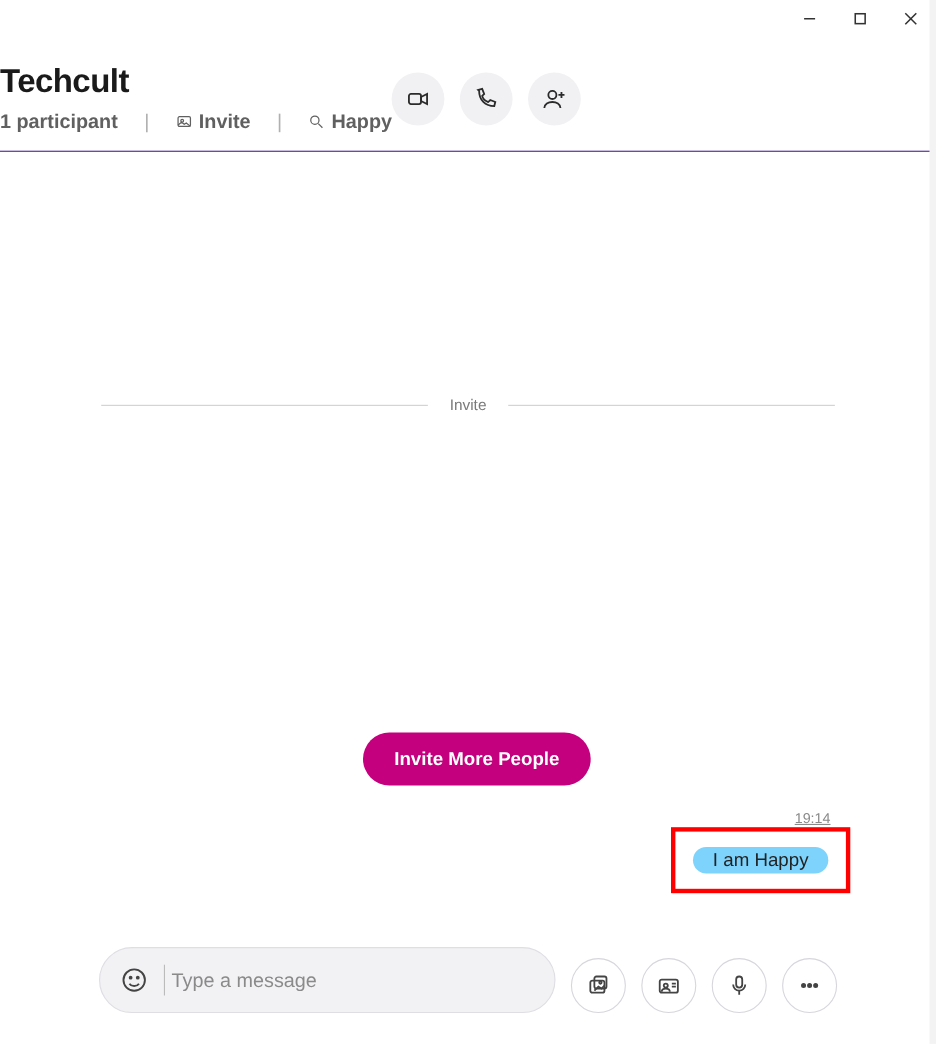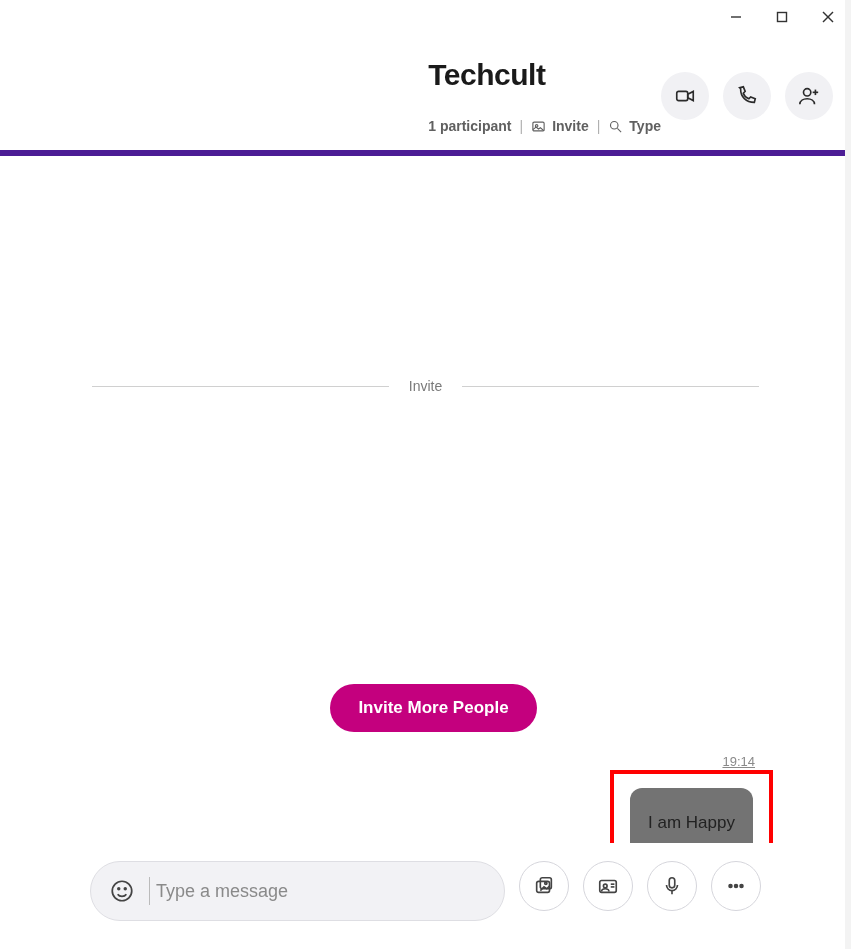--- a/index.html
+++ b/index.html
@@ -4,48 +4,48 @@
 <style>
   * { box-sizing: border-box; margin: 0; padding: 0; }
   html, body { width: 851px; height: 949px; font-family: -apple-system, "Segoe UI", Arial, sans-serif; background: #fff; color: #1a1a1a; overflow: hidden; }
 
   
   .titlebar { height: 30px; display: flex; justify-content: flex-end; align-items: flex-start; padding-top: 6px; }
   .win-btn { width: 46px; height: 22px; display: flex; align-items: center; justify-content: center; color: #333; }
   .win-btn svg { width: 12px; height: 12px; stroke: #333; stroke-width: 1.4; fill: none; }
 
   
-  .header { padding: 28px 18px 16px 12px; display: flex; justify-content: flex-end; align-items: center; border-bottom: 6px solid #4c1d95; }
+  .header { padding: 28px 18px 16px 0; display: flex; justify-content: flex-start; align-items: center; border-bottom: 1px solid #4c1d95; }
   .title-block { display: flex; flex-direction: column; gap: 8px; }
   .chat-title { font-size: 30px; font-weight: 800; letter-spacing: -0.5px; }
-  .sub-row { display: flex; align-items: center; gap: 8px; color: #606060; font-size: 14px; font-weight: 700; margin-top: 18px; }
+  .sub-row { display: flex; align-items: center; gap: 24px; color: #606060; font-size: 18px; font-weight: 700; }
   .sub-row .sep { color: #b0b0b0; font-weight: 400; }
   .sub-item { display: flex; align-items: center; gap: 6px; cursor: pointer; }
   .sub-item svg { width: 15px; height: 15px; stroke: #606060; fill: none; stroke-width: 1.8; }
 
   .action-btns { display: flex; gap: 14px; }
   .circle-btn { width: 48px; height: 48px; border-radius: 50%; background: #f1f1f4; display: flex; align-items: center; justify-content: center; cursor: pointer; }
   .circle-btn svg { width: 22px; height: 22px; stroke: #2b2b2b; fill: none; stroke-width: 1.8; }
 
   
   .body { position: relative; height: 718px; }
   .date-sep { position: absolute; top: 222px; left: 92px; right: 92px; display: flex; align-items: center; gap: 20px; }
   .date-sep .line { flex: 1; height: 1px; background: #d0d0d0; }
   .date-sep .lbl { color: #7a7a7a; font-size: 14px; }
 
   .invite-wrap { position: absolute; top: 528px; left: 16px; right: 0; display: flex; justify-content: center; }
   .invite-btn { background: #c4007e; color: #fff; font-weight: 800; font-size: 17px; border: none; border-radius: 999px; padding: 14px 28px; cursor: pointer; }
 
   .msg-time { position: absolute; top: 598px; right: 96px; color: #8a8a8a; font-size: 13px; text-decoration: underline; }
 
   .highlight-box { position: absolute; top: 614px; right: 78px; border: 4px solid #ff0000; padding: 14px 16px; }
-  .bubble { background: #737373; border-radius: 12px; padding: 25px 18px; font-size: 17px; color: #222; }
+  .bubble { background: #7dd3fc; border-radius: 12px; padding: 2px 18px; font-size: 17px; color: #222; }
 
   
-  .composer { position: absolute; bottom: 0; left: 0; right: 0; padding: 18px 90px 28px 90px; display: flex; align-items: flex-start; gap: 14px; background: #fff; }
+  .composer { position: absolute; bottom: 0; left: 0; right: 0; padding: 18px 90px 28px 90px; display: flex; align-items: flex-end; gap: 14px; background: #fff; }
   .input-pill { flex: 1; height: 60px; border-radius: 999px; background: #f2f2f5; border: 1px solid #dedee3; display: flex; align-items: center; padding: 0 18px; gap: 14px; position: relative; }
   .input-pill svg { width: 26px; height: 26px; stroke: #444; fill: none; stroke-width: 1.6; }
   .input-pill .caret { width: 1px; height: 28px; background: #bbb; }
   .input-pill .ph { color: #8a8a8a; font-size: 18px; margin-left: -8px; }
   .tool-btn { width: 50px; height: 50px; border-radius: 50%; background: #fff; border: 1px solid #d6d6dc; display: flex; align-items: center; justify-content: center; cursor: pointer; }
   .tool-btn svg { width: 22px; height: 22px; stroke: #444; fill: none; stroke-width: 1.8; }
 
   
   .scroll-hint { position: absolute; right: 0; top: 0; width: 6px; height: 949px; background: linear-gradient(#f3f3f3,#f3f3f3); }
 </style>
@@ -84,21 +84,21 @@
             <path d="M3 17l5-4 4 3 3-2 6 5"></path>
           </svg>
         <span>Invite</span>
       </span>
       <span class="sep">|</span>
       <span class="sub-item">
         <svg viewBox="0 0 24 24">
             <circle cx="10" cy="10" r="6"></circle>
             <line x1="15" y1="15" x2="21" y2="21"></line>
           </svg>
-        <span>Type</span>
+        <span>Happy</span>
       </span>
     </div>
   </div>
   <div class="action-btns">
     <div class="circle-btn" title="Video call">
       <svg viewBox="0 0 24 24">
           <rect x="3" y="7" width="12" height="10" rx="2"></rect>
           <path d="M15 10l6-3v10l-6-3z"></path>
         </svg>
     </div>

